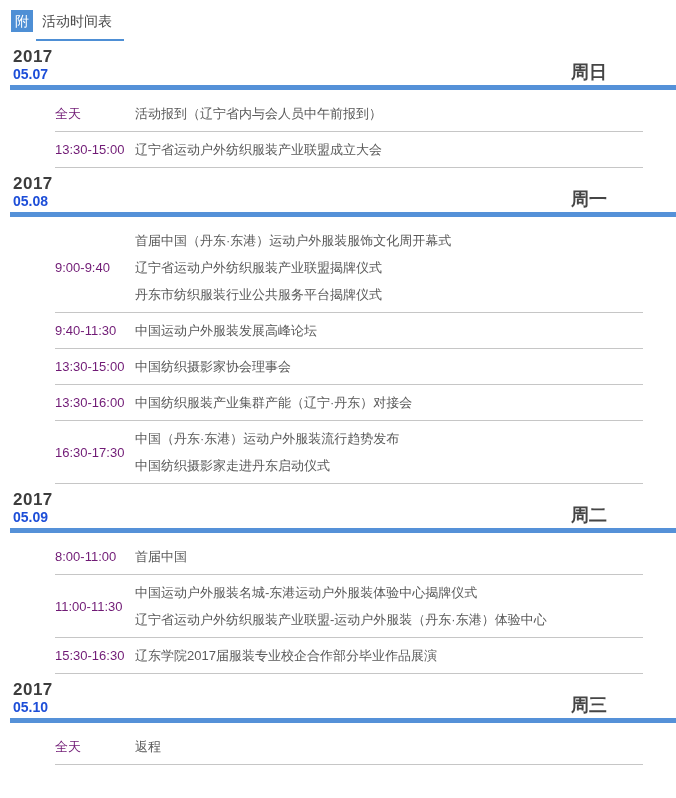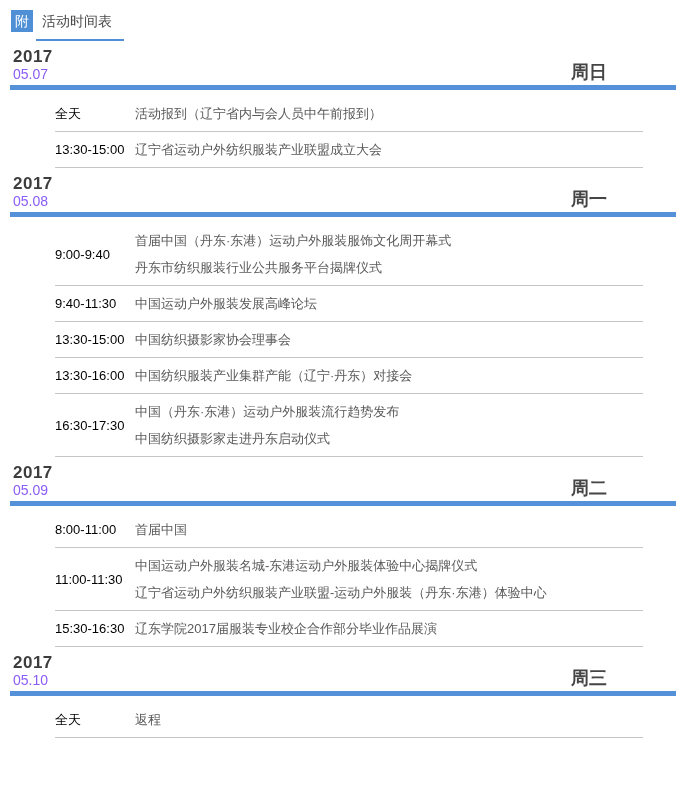--- a/index.html
+++ b/index.html
@@ -20,26 +20,26 @@
     margin-left:3px; font-size:14px; color:#4a4a4a;
     padding:3px 12px 8px 6px;
     border-bottom:2px solid var(--accent);
   }
   .section { margin-top:6px; }
   .sec-header {
     display:flex; justify-content:space-between; align-items:flex-end;
     padding:0 69px 2px 13px;
   }
   .year { font-size:17px; font-weight:bold; color:#3d3d3d; line-height:19px; letter-spacing:0.5px; }
-  .date { font-size:14px; font-weight:normal; color:#8b5cf6; line-height:17px; }
+  .date { font-size:14px; font-weight:bold; color:#1d4ed8; line-height:17px; }
   .weekday { font-size:18px; font-weight:bold; color:#454545; line-height:22px;font-family:Liberation Serif, serif; }
   .bar { height:5px; background:var(--bar); margin-left:10px; }
   .rows { margin:0 33px 0 55px; padding-top:6px; }
   .row { display:flex; align-items:center; border-bottom:1px solid #c6c6c6; padding:4px 0; }
-  .time { width:80px; flex-shrink:0; font-size:13px; color:#000000; }
+  .time { width:80px; flex-shrink:0; font-size:13px; color:#701a75; }
   .events { flex:1; }
   .line { font-size:13px; color:#595959; line-height:27px; white-space:nowrap; }
 </style>
 </head>
 <body>
 
 <div class="attach-header">
   <div class="badge">附</div>
   <div class="title-tab">活动时间表</div>
 </div>
@@ -76,20 +76,21 @@
           <div class="date">05.08</div>
         </div>
         <div class="weekday">周一</div>
       </div>
       <div class="bar"></div>
       <div class="rows">
         <div class="row">
           <div class="time">9:00-9:40</div>
           <div class="events">
             <div class="line">首届中国（丹东·东港）运动户外服装服饰文化周开幕式</div>
+            <div class="line">辽宁省运动户外纺织服装产业联盟揭牌仪式</div>
             <div class="line">丹东市纺织服装行业公共服务平台揭牌仪式</div>
           </div>
         </div>
         <div class="row">
           <div class="time">9:40-11:30</div>
           <div class="events">
             <div class="line">中国运动户外服装发展高峰论坛</div>
           </div>
         </div>
         <div class="row">

